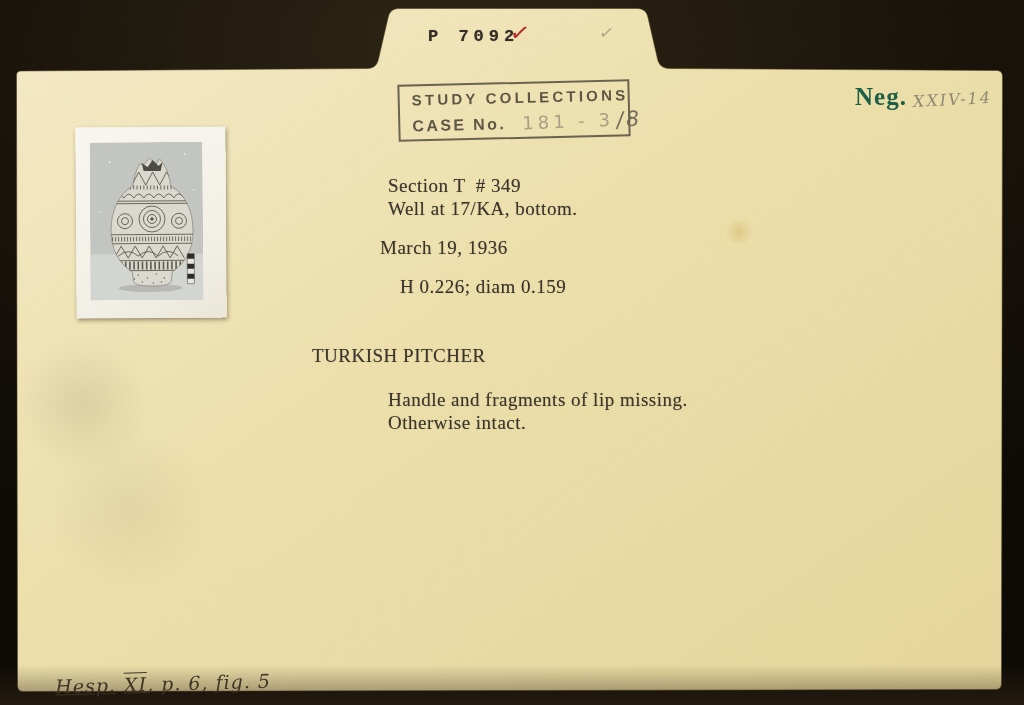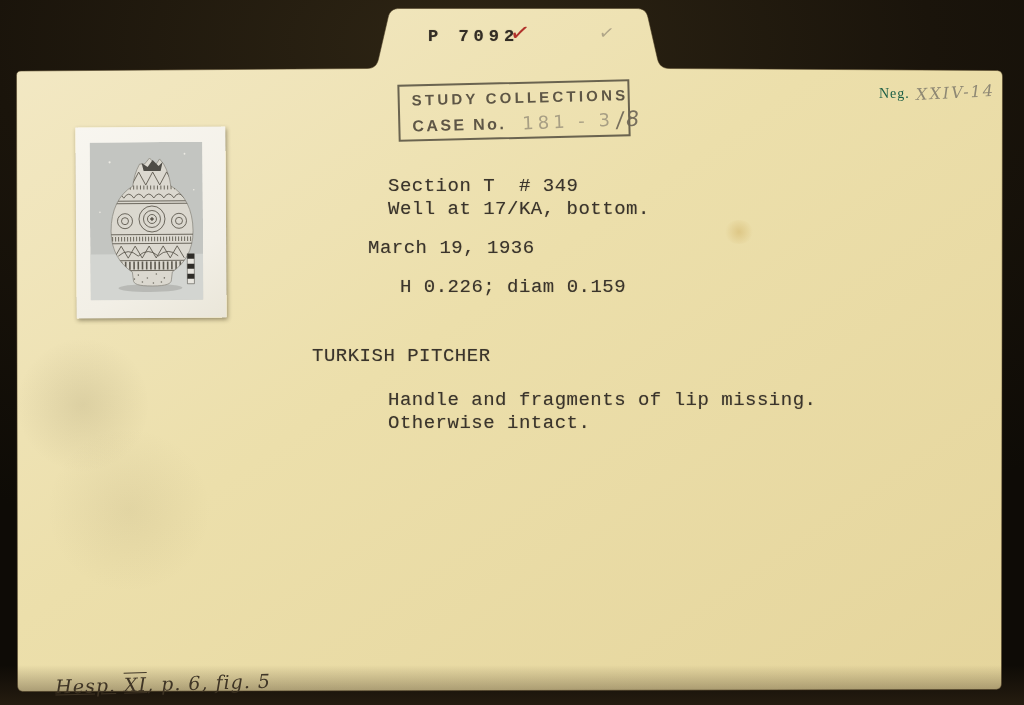--- a/index.html
+++ b/index.html
@@ -43,39 +43,39 @@
   .stamp .pencil{
     display:inline-block;font-family:"DejaVu Sans",sans-serif;font-weight:400;
     color:#a39a81;font-size:18px;letter-spacing:4px;margin-left:16px;transform:rotate(-1deg);
   }
   .stamp .suffix{
     display:inline-block;font-family:"DejaVu Sans",sans-serif;font-weight:400;
     color:#6e6657;font-size:21px;font-style:italic;margin-left:2px;transform:rotate(-4deg);
   }
 
   .neg{position:absolute;left:855px;top:83px;white-space:nowrap;}
-  .neg .lbl{font-family:"Liberation Serif",serif;font-weight:normal;font-size:14px;
-    color:#1d5f46;letter-spacing:1px;margin-left:24px;}
+  .neg .lbl{font-family:"Liberation Serif",serif;font-weight:bold;font-size:25px;
+    color:#1d5f46;letter-spacing:1px;}
   .neg .val{display:inline-block;font-family:"DejaVu Serif",serif;font-style:italic;
     font-size:16px;color:#8e8874;letter-spacing:2px;margin-left:6px;transform:rotate(-3deg);}
 
   .photo-print{
     position:absolute;left:76px;top:127px;width:150px;height:191px;
     background:linear-gradient(150deg,#f8f6f0 0%,#f2efe6 70%,#eae6d9 100%);
     box-shadow:1px 2px 4px rgba(40,30,10,.45);transform:rotate(-.4deg);
   }
   .photo-img{position:absolute;left:14px;top:15px;width:113px;height:158px;overflow:hidden;}
 
   .typed{
-    position:absolute;font-family:Liberation Mono, monospace;
+    position:absolute;font-family:Liberation Serif, serif;
     font-size:19px;line-height:22.5px;letter-spacing:.5px;color:#3a342b;
     white-space:pre;text-shadow:0 0 1px rgba(58,52,43,.4);
   }
   .pos-findspot{left:388px;top:175px;}
-  .pos-date{left:368px;top:237px;}
+  .pos-date{left:380px;top:237px;}
   .pos-dims{left:388px;top:276px;margin-left:12px;}
   .pos-title{left:312px;top:345px;}
   .pos-condition{left:388px;top:389px;}
   .pos-description{left:388px;top:452px;}
 
   .citation{
     position:absolute;left:27px;top:651px;
     font-family:"DejaVu Serif",serif;font-style:italic;font-size:19px;
     color:#41382a;letter-spacing:1px;transform:rotate(-1.6deg);white-space:pre;
   }

